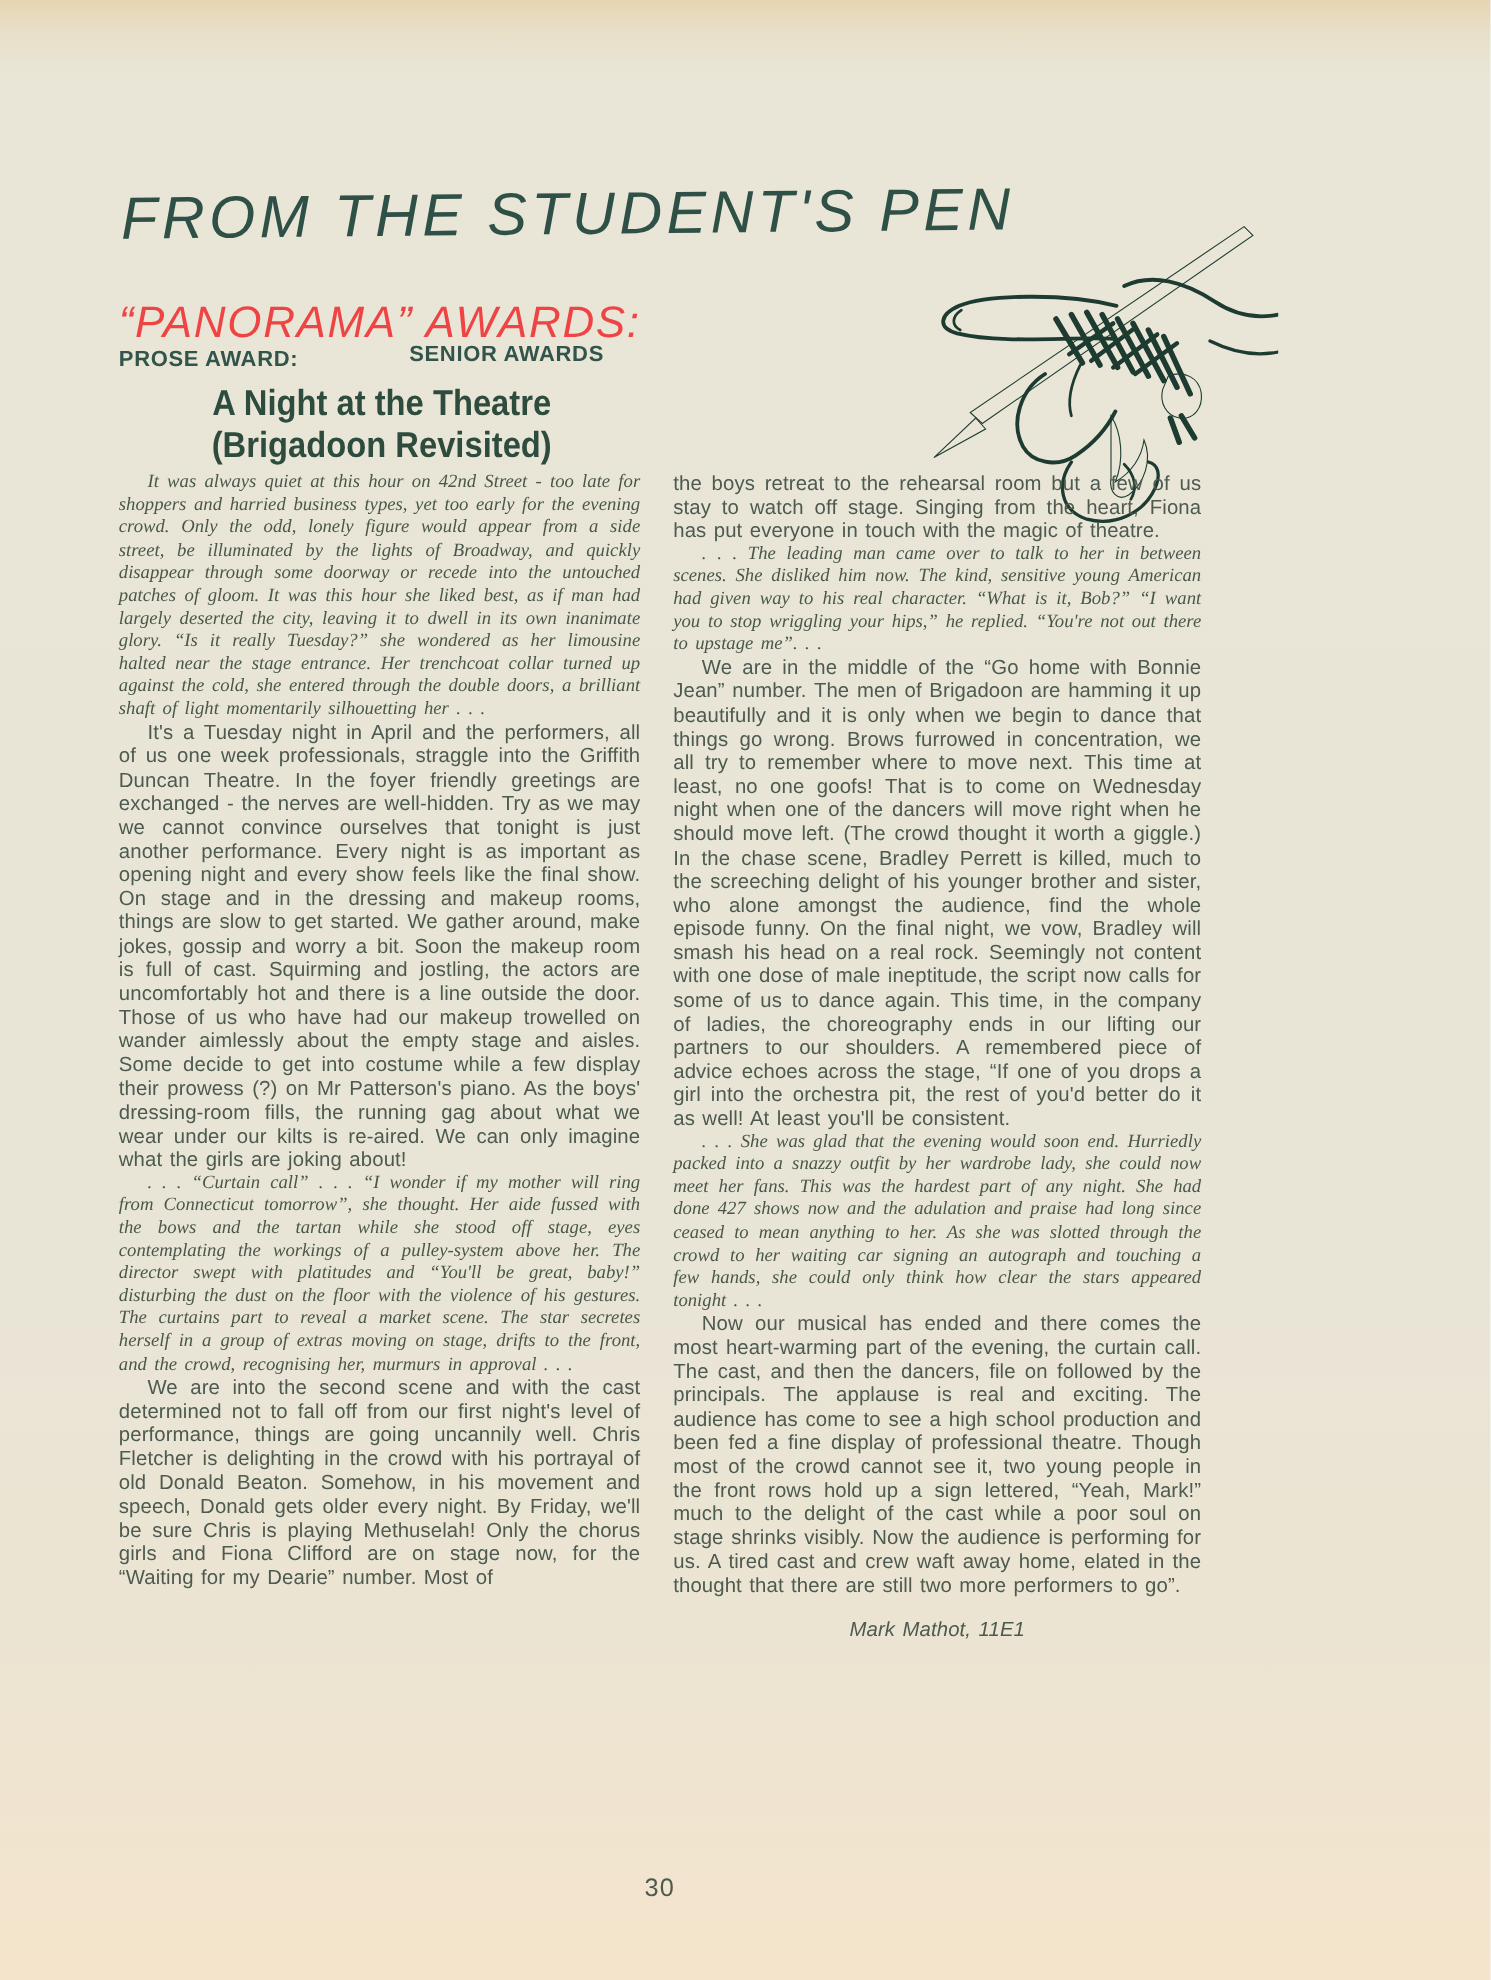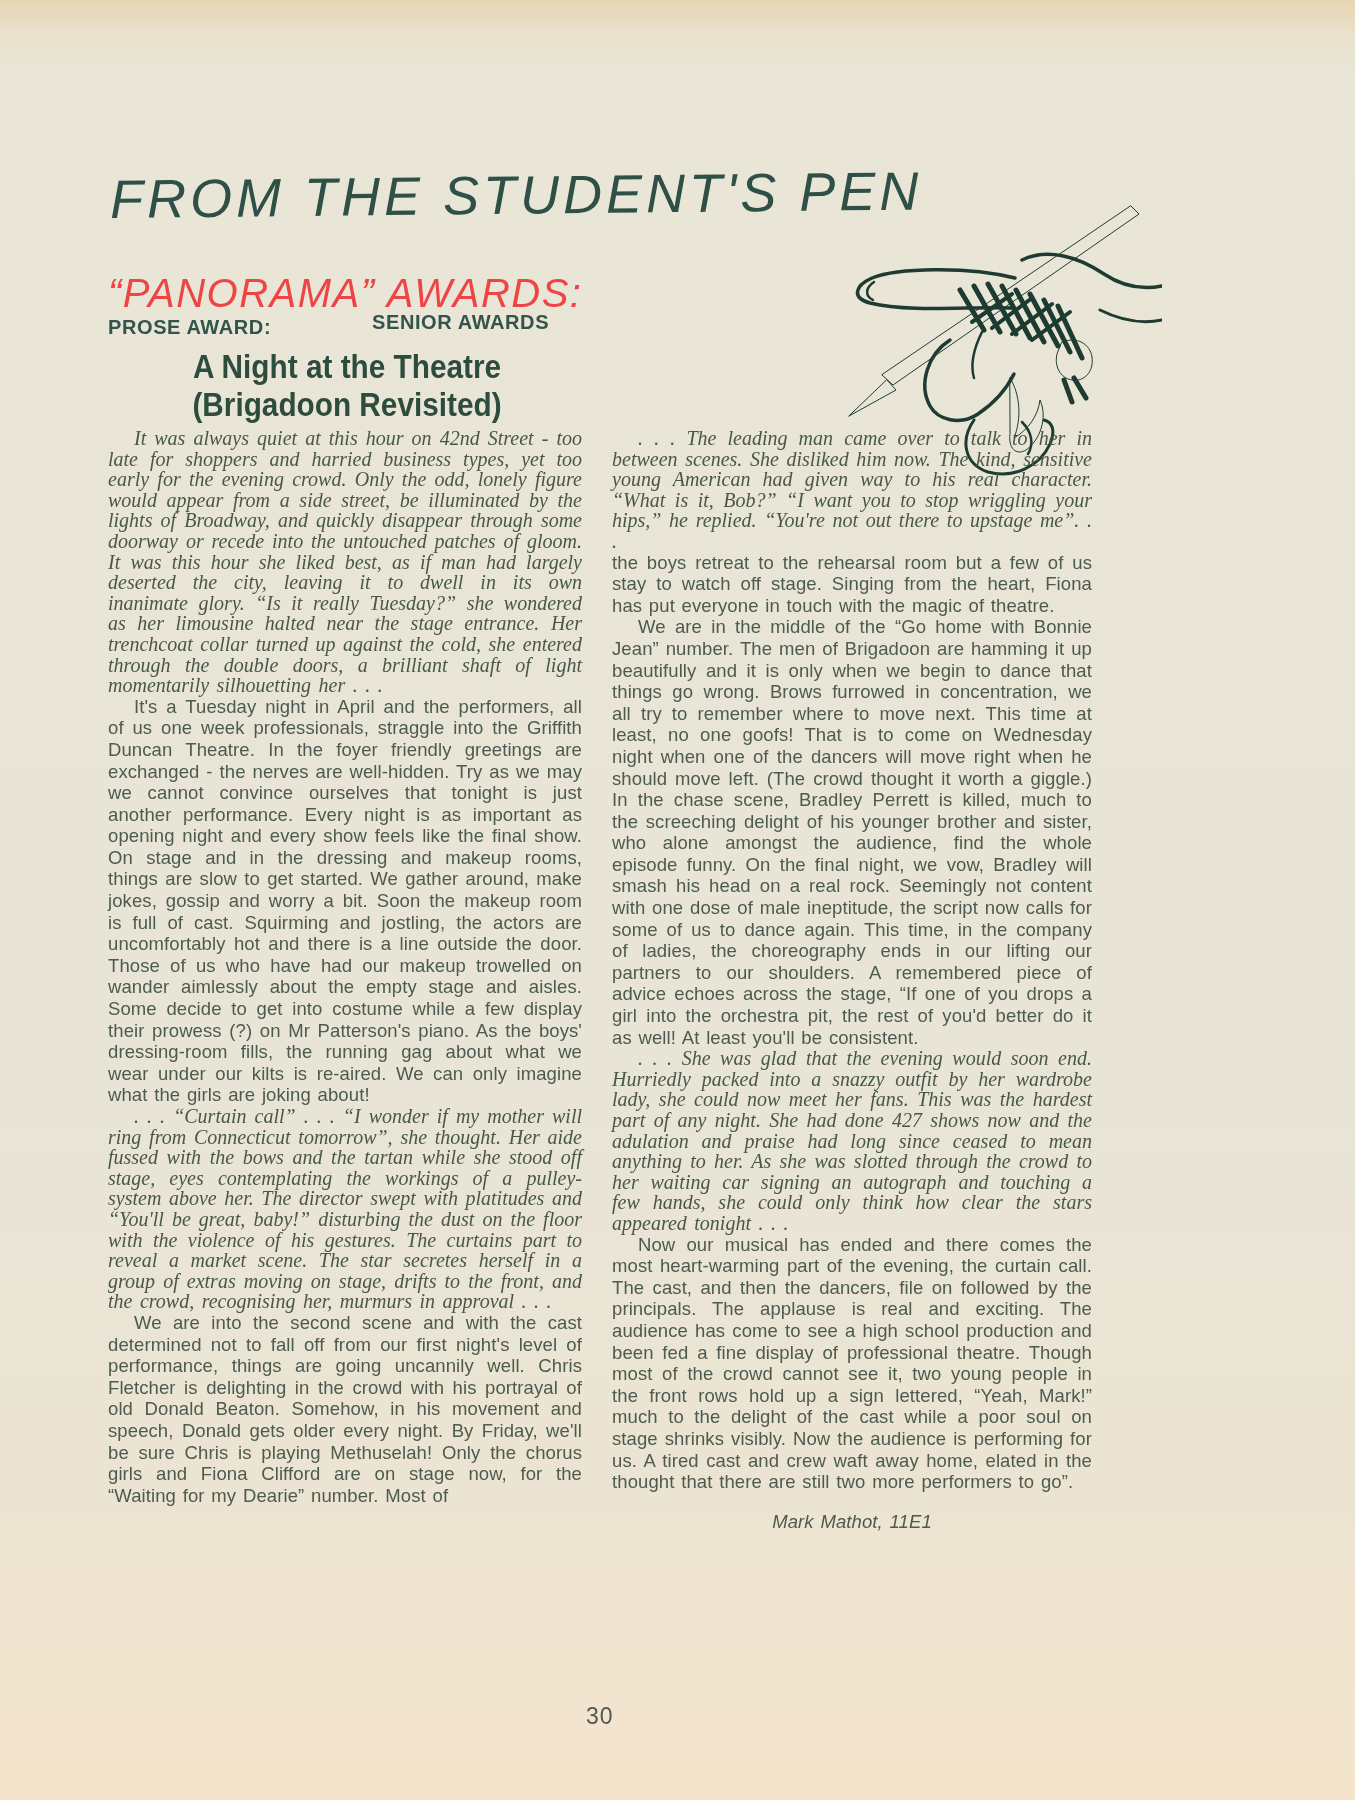--- a/index.html
+++ b/index.html
@@ -35,21 +35,21 @@
   .col{position:absolute;top:428px;}
   .col-left{left:108px;width:474px;}
   .col-right{left:612px;width:480px;}
   .para{margin:0;text-align:justify;text-indent:26px;color:#4d5a4f;}
   .para.sans{
     font-family:"Liberation Sans", sans-serif;
     font-size:18.5px;line-height:21.6px;word-spacing:1.5px;letter-spacing:0.1px;
   }
   .para.serif{
     font-family:"Liberation Serif", serif;font-style:italic;
-    font-size:20px;line-height:20.6px;word-spacing:2.5px;color:#495749;
+    font-size:17px;line-height:20.6px;word-spacing:2.5px;color:#495749;
   }
   .para.noindent{text-indent:0;}
   .para.byline{text-align:center;text-indent:0;margin-top:18px;font-style:italic;}
   .page-number{
     position:absolute;left:586px;top:1703px;font-size:23px;color:#4d5a4f;
     letter-spacing:1px;
   }
   .illustration{position:absolute;left:722px;top:182px;width:440px;height:300px;}
   .illustration path{stroke:#1e3b31;fill:none;stroke-linecap:round;}
 </style>
@@ -108,22 +108,22 @@
     <div>(Brigadoon Revisited)</div>
   </div>
 
   <div class="col col-left" id="col-left">
       <p class="para serif">It was always quiet at this hour on 42nd Street - too late for shoppers and harried business types, yet too early for the evening crowd. Only the odd, lonely figure would appear from a side street, be illuminated by the lights of Broadway, and quickly disappear through some doorway or recede into the untouched patches of gloom. It was this hour she liked best, as if man had largely deserted the city, leaving it to dwell in its own inanimate glory. “Is it really Tuesday?” she wondered as her limousine halted near the stage entrance. Her trenchcoat collar turned up against the cold, she entered through the double doors, a brilliant shaft of light momentarily silhouetting her . . .</p>
       <p class="para sans">It's a Tuesday night in April and the performers, all of us one week professionals, straggle into the Griffith Duncan Theatre. In the foyer friendly greetings are exchanged - the nerves are well-hidden. Try as we may we cannot convince ourselves that tonight is just another performance. Every night is as important as opening night and every show feels like the final show. On stage and in the dressing and makeup rooms, things are slow to get started. We gather around, make jokes, gossip and worry a bit. Soon the makeup room is full of cast. Squirming and jostling, the actors are uncomfortably hot and there is a line outside the door. Those of us who have had our makeup trowelled on wander aimlessly about the empty stage and aisles. Some decide to get into costume while a few display their prowess (?) on Mr Patterson's piano. As the boys' dressing-room fills, the running gag about what we wear under our kilts is re-aired. We can only imagine what the girls are joking about!</p>
       <p class="para serif">. . . “Curtain call” . . . “I wonder if my mother will ring from Connecticut tomorrow”, she thought. Her aide fussed with the bows and the tartan while she stood off stage, eyes contemplating the workings of a pulley-system above her. The director swept with platitudes and “You'll be great, baby!” disturbing the dust on the floor with the violence of his gestures. The curtains part to reveal a market scene. The star secretes herself in a group of extras moving on stage, drifts to the front, and the crowd, recognising her, murmurs in approval . . .</p>
       <p class="para sans">We are into the second scene and with the cast determined not to fall off from our first night's level of performance, things are going uncannily well. Chris Fletcher is delighting in the crowd with his portrayal of old Donald Beaton. Somehow, in his movement and speech, Donald gets older every night. By Friday, we'll be sure Chris is playing Methuselah! Only the chorus girls and Fiona Clifford are on stage now, for the “Waiting for my Dearie” number. Most of</p>
     </div>
   <div class="col col-right" id="col-right">
+      <p class="para sans noindent">the boys retreat to the rehearsal room but a few of us stay to watch off stage. Singing from the heart, Fiona has put everyone in touch with the magic of theatre.</p>
       <p class="para serif">. . . The leading man came over to talk to her in between scenes. She disliked him now. The kind, sensitive young American had given way to his real character. “What is it, Bob?” “I want you to stop wriggling your hips,” he replied. “You're not out there to upstage me”. . .</p>
-      <p class="para sans noindent">the boys retreat to the rehearsal room but a few of us stay to watch off stage. Singing from the heart, Fiona has put everyone in touch with the magic of theatre.</p>
       <p class="para sans">We are in the middle of the “Go home with Bonnie Jean” number. The men of Brigadoon are hamming it up beautifully and it is only when we begin to dance that things go wrong. Brows furrowed in concentration, we all try to remember where to move next. This time at least, no one goofs! That is to come on Wednesday night when one of the dancers will move right when he should move left. (The crowd thought it worth a giggle.) In the chase scene, Bradley Perrett is killed, much to the screeching delight of his younger brother and sister, who alone amongst the audience, find the whole episode funny. On the final night, we vow, Bradley will smash his head on a real rock. Seemingly not content with one dose of male ineptitude, the script now calls for some of us to dance again. This time, in the company of ladies, the choreography ends in our lifting our partners to our shoulders. A remembered piece of advice echoes across the stage, “If one of you drops a girl into the orchestra pit, the rest of you'd better do it as well! At least you'll be consistent.</p>
       <p class="para serif">. . . She was glad that the evening would soon end. Hurriedly packed into a snazzy outfit by her wardrobe lady, she could now meet her fans. This was the hardest part of any night. She had done 427 shows now and the adulation and praise had long since ceased to mean anything to her. As she was slotted through the crowd to her waiting car signing an autograph and touching a few hands, she could only think how clear the stars appeared tonight . . .</p>
       <p class="para sans">Now our musical has ended and there comes the most heart-warming part of the evening, the curtain call. The cast, and then the dancers, file on followed by the principals. The applause is real and exciting. The audience has come to see a high school production and been fed a fine display of professional theatre. Though most of the crowd cannot see it, two young people in the front rows hold up a sign lettered, “Yeah, Mark!” much to the delight of the cast while a poor soul on stage shrinks visibly. Now the audience is performing for us. A tired cast and crew waft away home, elated in the thought that there are still two more performers to go”.</p>
       <p class="para sans byline">Mark Mathot, 11E1</p>
     </div>
 
   <div class="page-number">30</div>
 
 </div>
 

